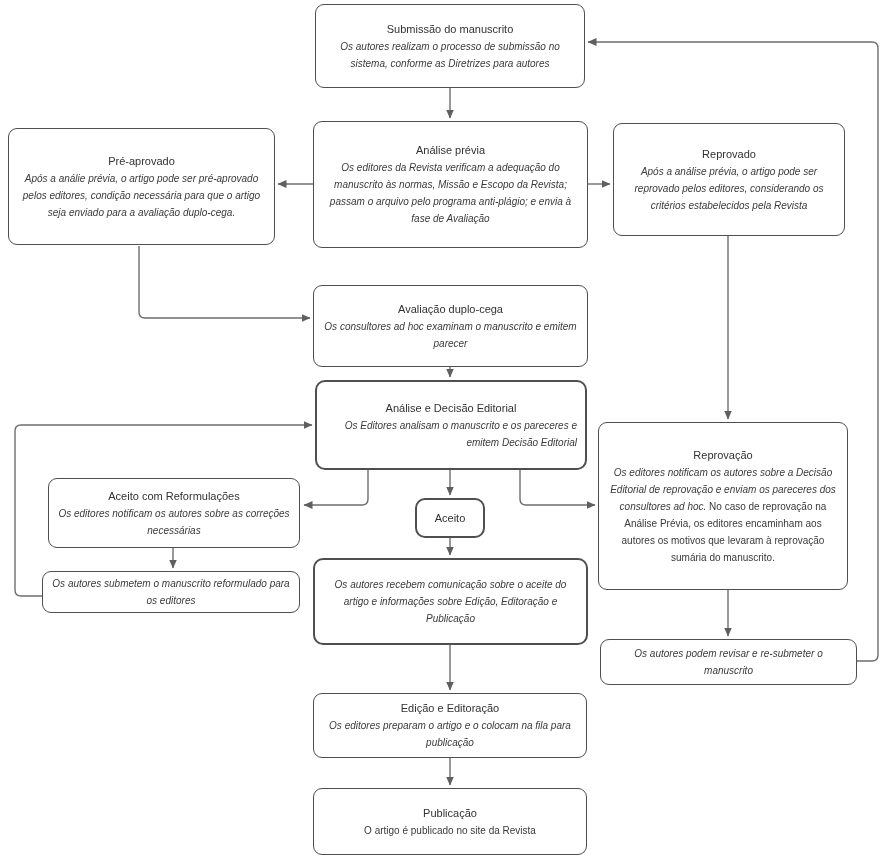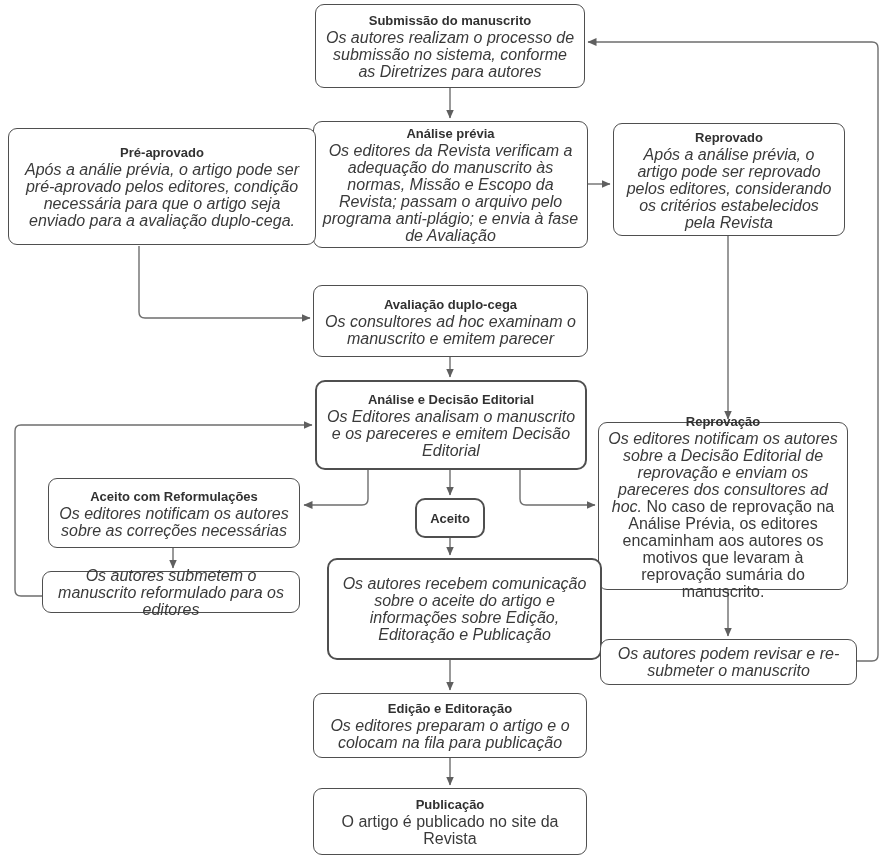--- a/index.html
+++ b/index.html
@@ -18,37 +18,37 @@
     border:1.6px solid #4f4f4f;
     border-radius:9px;
     background:#ffffff;
     display:flex;
     flex-direction:column;
     justify-content:center;
     align-items:center;
     text-align:center;
     padding:3px 8px;
   }
-  .nt{font-weight:700;font-size:13px;line-height:17px;color:#313131;}
-  .nb{font-style:italic;font-size:16px;line-height:17px;color:#3a3a3a;}
+  .nt{font-weight:400;font-size:11px;line-height:17px;color:#313131;}
+  .nb{font-style:italic;font-size:10px;line-height:17px;color:#3a3a3a;}
   .nb .reg{font-style:normal;}
   .nb-upright{font-style:normal;}
   .emph{border-width:2px;border-radius:10px;}
 
   #n-submissao{left:315px;top:4px;width:270px;height:84px;}
   #n-analise-previa{left:313px;top:121px;width:275px;height:127px;}
-  #n-pre-aprovado{left:8px;top:128px;width:308px;height:117px;text-align:center;}
+  #n-pre-aprovado{left:8px;top:128px;width:267px;height:117px;text-align:center;}
   #n-reprovado{left:613px;top:123px;width:232px;height:113px;}
-  #n-avaliacao{left:313px;top:285px;width:275px;height:72px;}
-  #n-analise-decisao{left:315px;top:380px;width:272px;height:90px;}
+  #n-avaliacao{left:313px;top:285px;width:275px;height:82px;}
+  #n-analise-decisao{left:315px;top:380px;width:272px;height:90px;text-align:right;}
   #n-aceito-reform{left:48px;top:478px;width:252px;height:70px;}
   #n-aceito{left:415px;top:498px;width:70px;height:40px;}
   #n-reprovacao{left:598px;top:422px;width:250px;height:168px;justify-content:center;}
   #n-submetem{left:42px;top:571px;width:258px;height:42px;}
-  #n-recebem{left:327px;top:558px;width:275px;height:102px;}
+  #n-recebem{left:313px;top:558px;width:275px;height:87px;}
   #n-podem-revisar{left:600px;top:639px;width:257px;height:46px;border-radius:9px;}
   #n-edicao{left:313px;top:693px;width:274px;height:65px;}
   #n-publicacao{left:313px;top:788px;width:274px;height:67px;}
 
   .wire{fill:none;stroke:#6e6e6e;stroke-width:1.4;}
 </style>
 </head>
 <body>
 
 <div id="canvas">

